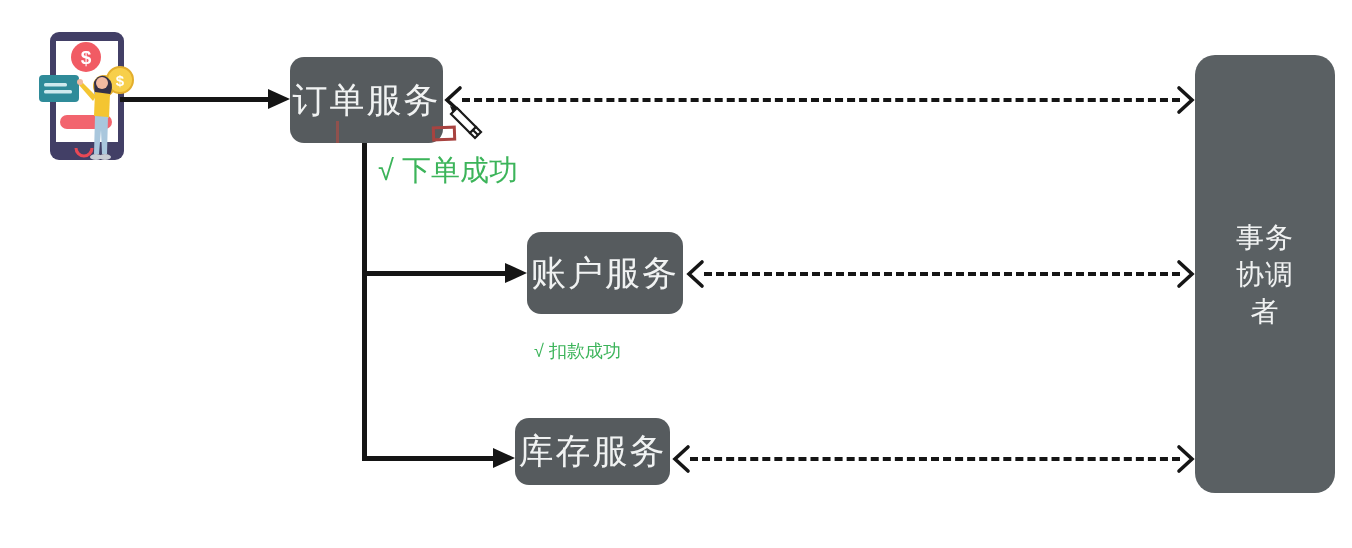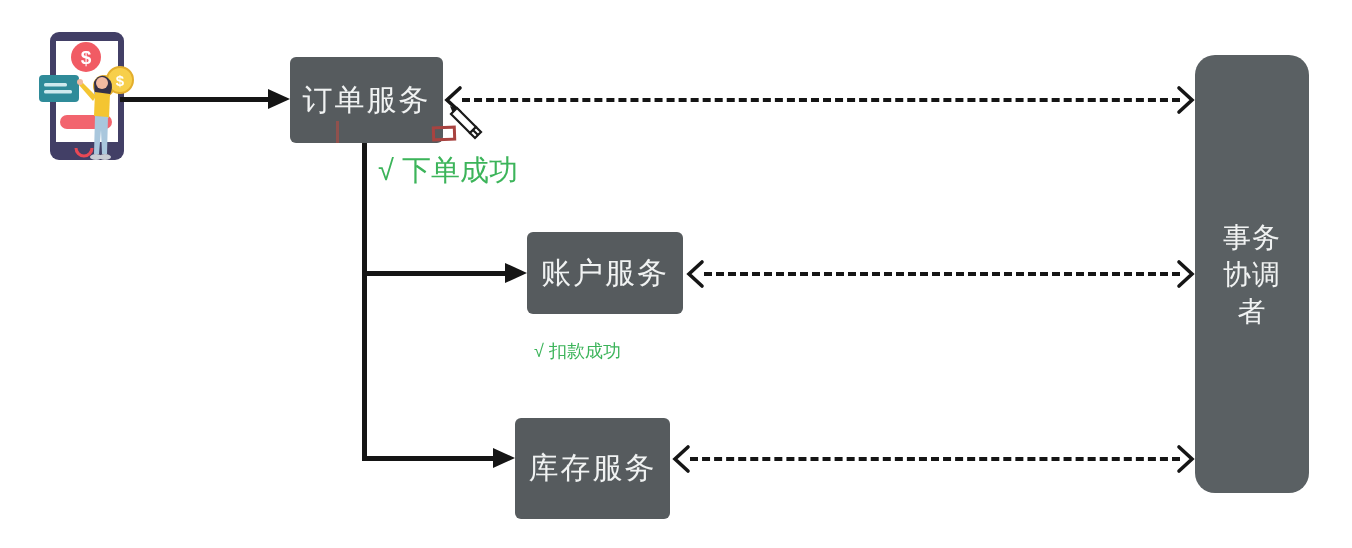--- a/index.html
+++ b/index.html
@@ -4,27 +4,27 @@
 <style>
   :root{
     --canvas-bg:#ffffff; --node-bg:#565b5e; --coordinator-bg:#5a6063;
     --node-text:#f0f2f2; --line:#151515; --success:#3cb45a; --error:#d02c24;
     --annotation-red:#a84340;
   }
   *{box-sizing:border-box;margin:0;padding:0}
   body{background:#fff;font-family:"Liberation Sans","DejaVu Sans",sans-serif}
   .canvas{position:relative;width:1352px;height:548px;background:var(--canvas-bg);overflow:hidden}
 
-  .node{position:absolute;background:var(--node-bg);border-radius:6px;
+  .node{position:absolute;background:var(--node-bg);border-radius:14px;
         display:flex;align-items:center;justify-content:center;
-        color:var(--node-text);font-size:30px;letter-spacing:2px;}
+        color:var(--node-text);font-size:35px;letter-spacing:2px;}
   .node-order{left:290px;top:57px;width:153px;height:86px}
   .node-account{left:527px;top:232px;width:156px;height:82px}
-  .node-inventory{left:515px;top:418px;width:155px;height:101px}
-  .node-coordinator{left:1195px;top:55px;width:114px;height:438px;border-radius:20px;
+  .node-inventory{left:515px;top:418px;width:155px;height:67px}
+  .node-coordinator{left:1195px;top:55px;width:140px;height:438px;border-radius:20px;
         background:var(--coordinator-bg);flex-direction:column;font-size:28px;line-height:37px;letter-spacing:1px}
 
   .status{position:absolute;font-size:18px;white-space:nowrap}
   .status.ok{color:var(--success)}
   .status.err{color:var(--error)}
   .status-order{left:378px;top:151px;font-size:29px}
   .status-account{left:534px;top:339px}
   .status-inventory{left:527px;top:508px}
 
   .hline{position:absolute;height:5px;background:var(--line)}

